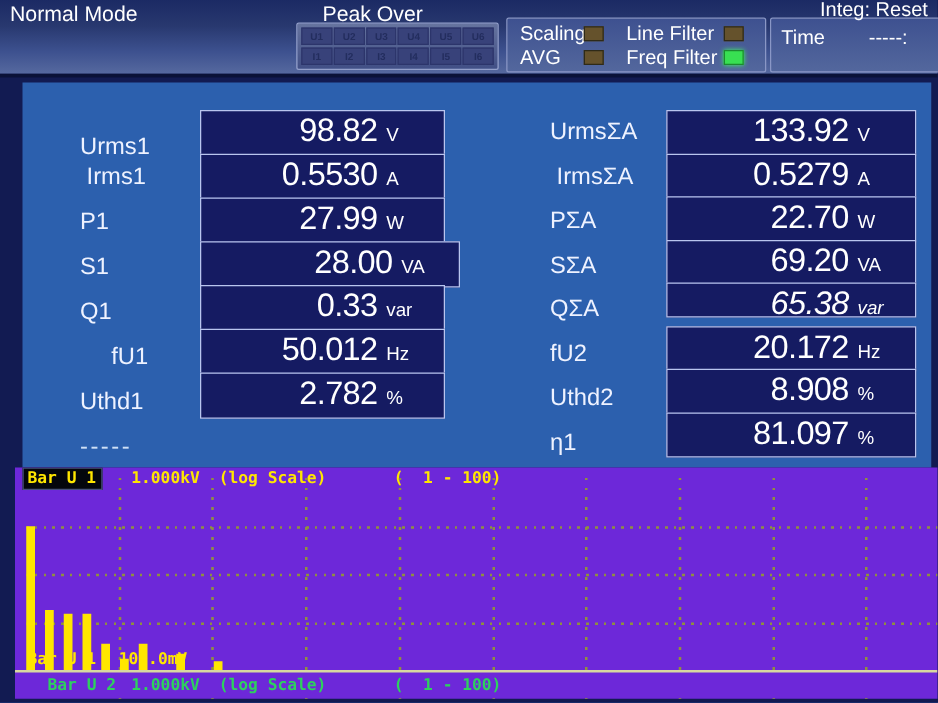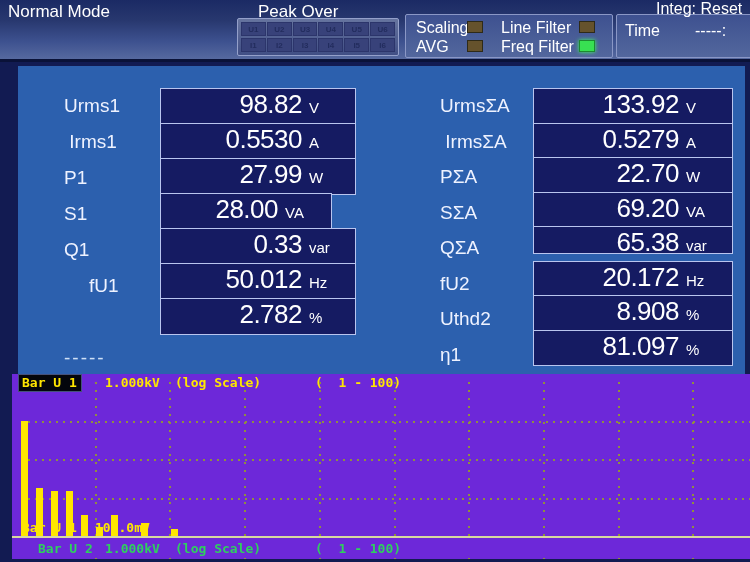--- a/index.html
+++ b/index.html
@@ -90,50 +90,51 @@
         <div class="led on" style="left: 173px; top: 25px;"></div>
       </div>
     <div class="hpanel" id="panel-time">
       <div class="time-label">Time</div>
       <div class="time-value">-----:</div>
     </div>
     <div class="integ-label">Integ: Reset</div>
   </div>
 
   <div class="main-panel" id="main-panel">
-      <div class="mlabel" style="left: 46px; top: 22px; line-height: 36px;">Urms1</div>
+      <div class="mlabel" style="left: 46px; top: 34px; line-height: 36px;">Urms1</div>
       <div class="mbox" style="left: 142px; top: 22px; width: 196px; height: 37px; margin-top: 0px;">
         <div class="mval">98.82</div>
         <div class="munit">V</div>
       </div>
       <div class="mlabel" style="left: 46px; top: 58px; line-height: 36px;"> Irms1</div>
       <div class="mbox" style="left: 142px; top: 58px; width: 196px; height: 37px; margin-top: -1px;">
         <div class="mval">0.5530</div>
         <div class="munit">A</div>
       </div>
       <div class="mlabel" style="left: 46px; top: 94px; line-height: 36px;">P1</div>
       <div class="mbox" style="left: 142px; top: 94px; width: 196px; height: 37px; margin-top: -2px;">
         <div class="mval">27.99</div>
         <div class="munit">W</div>
       </div>
       <div class="mlabel" style="left: 46px; top: 130px; line-height: 36px;">S1</div>
-      <div class="mbox" style="left: 142px; top: 130px; width: 172px; height: 37px; margin-top: -3px;">
+      <div class="mbox" style="left: 142px; top: 130px; width: 208px; height: 37px; margin-top: -3px;">
         <div class="mval">28.00</div>
         <div class="munit">VA</div>
       </div>
       <div class="mlabel" style="left: 46px; top: 166px; line-height: 36px;">Q1</div>
       <div class="mbox" style="left: 142px; top: 166px; width: 196px; height: 37px; margin-top: -4px;">
         <div class="mval">0.33</div>
         <div class="munit">var</div>
       </div>
       <div class="mlabel" style="left: 46px; top: 202px; line-height: 36px; margin-left: 25px;">fU1</div>
       <div class="mbox" style="left: 142px; top: 202px; width: 196px; height: 37px; margin-top: -5px;">
         <div class="mval">50.012</div>
         <div class="munit">Hz</div>
       </div>
+      <div class="mlabel" style="left: 46px; top: 238px; line-height: 36px;">Uthd1</div>
       <div class="mbox" style="left: 142px; top: 238px; width: 196px; height: 37px; margin-top: -6px;">
         <div class="mval">2.782</div>
         <div class="munit">%</div>
       </div>
       <div class="mlabel dashes" style="left: 46px; top: 274px; line-height: 36px;">-----</div>
       <div class="mlabel" style="left: 422px; top: 22px; line-height: 35.5px;">UrmsΣA</div>
       <div class="mbox" style="left: 515px; top: 22px; width: 200px; height: 36.5px; margin-top: 0px;">
         <div class="mval">133.92</div>
         <div class="munit">V</div>
       </div>
@@ -146,21 +147,21 @@
       <div class="mbox" style="left: 515px; top: 93px; width: 200px; height: 36.5px; margin-top: -2px;">
         <div class="mval">22.70</div>
         <div class="munit">W</div>
       </div>
       <div class="mlabel" style="left: 422px; top: 128.5px; line-height: 35.5px;">SΣA</div>
       <div class="mbox" style="left: 515px; top: 128.5px; width: 200px; height: 36.5px; margin-top: -3px;">
         <div class="mval">69.20</div>
         <div class="munit">VA</div>
       </div>
       <div class="mlabel" style="left: 422px; top: 164px; line-height: 35.5px;">QΣA</div>
-      <div class="mbox" style="left: 515px; top: 164px; width: 200px; height: 28px; margin-top: -4px;">
+      <div class="mbox" style="left: 515px; top: 164px; width: 200px; height: 28px; margin-top: -4px; font-style: italic;">
         <div class="mval">65.38</div>
         <div class="munit">var</div>
       </div>
       <div class="mlabel" style="left: 422px; top: 199.5px; line-height: 35.5px;">fU2</div>
       <div class="mbox" style="left: 515px; top: 199.5px; width: 200px; height: 36.5px; margin-top: -5px;">
         <div class="mval">20.172</div>
         <div class="munit">Hz</div>
       </div>
       <div class="mlabel" style="left: 422px; top: 235px; line-height: 35.5px;">Uthd2</div>
       <div class="mbox" style="left: 515px; top: 235px; width: 200px; height: 36.5px; margin-top: -6px;">

